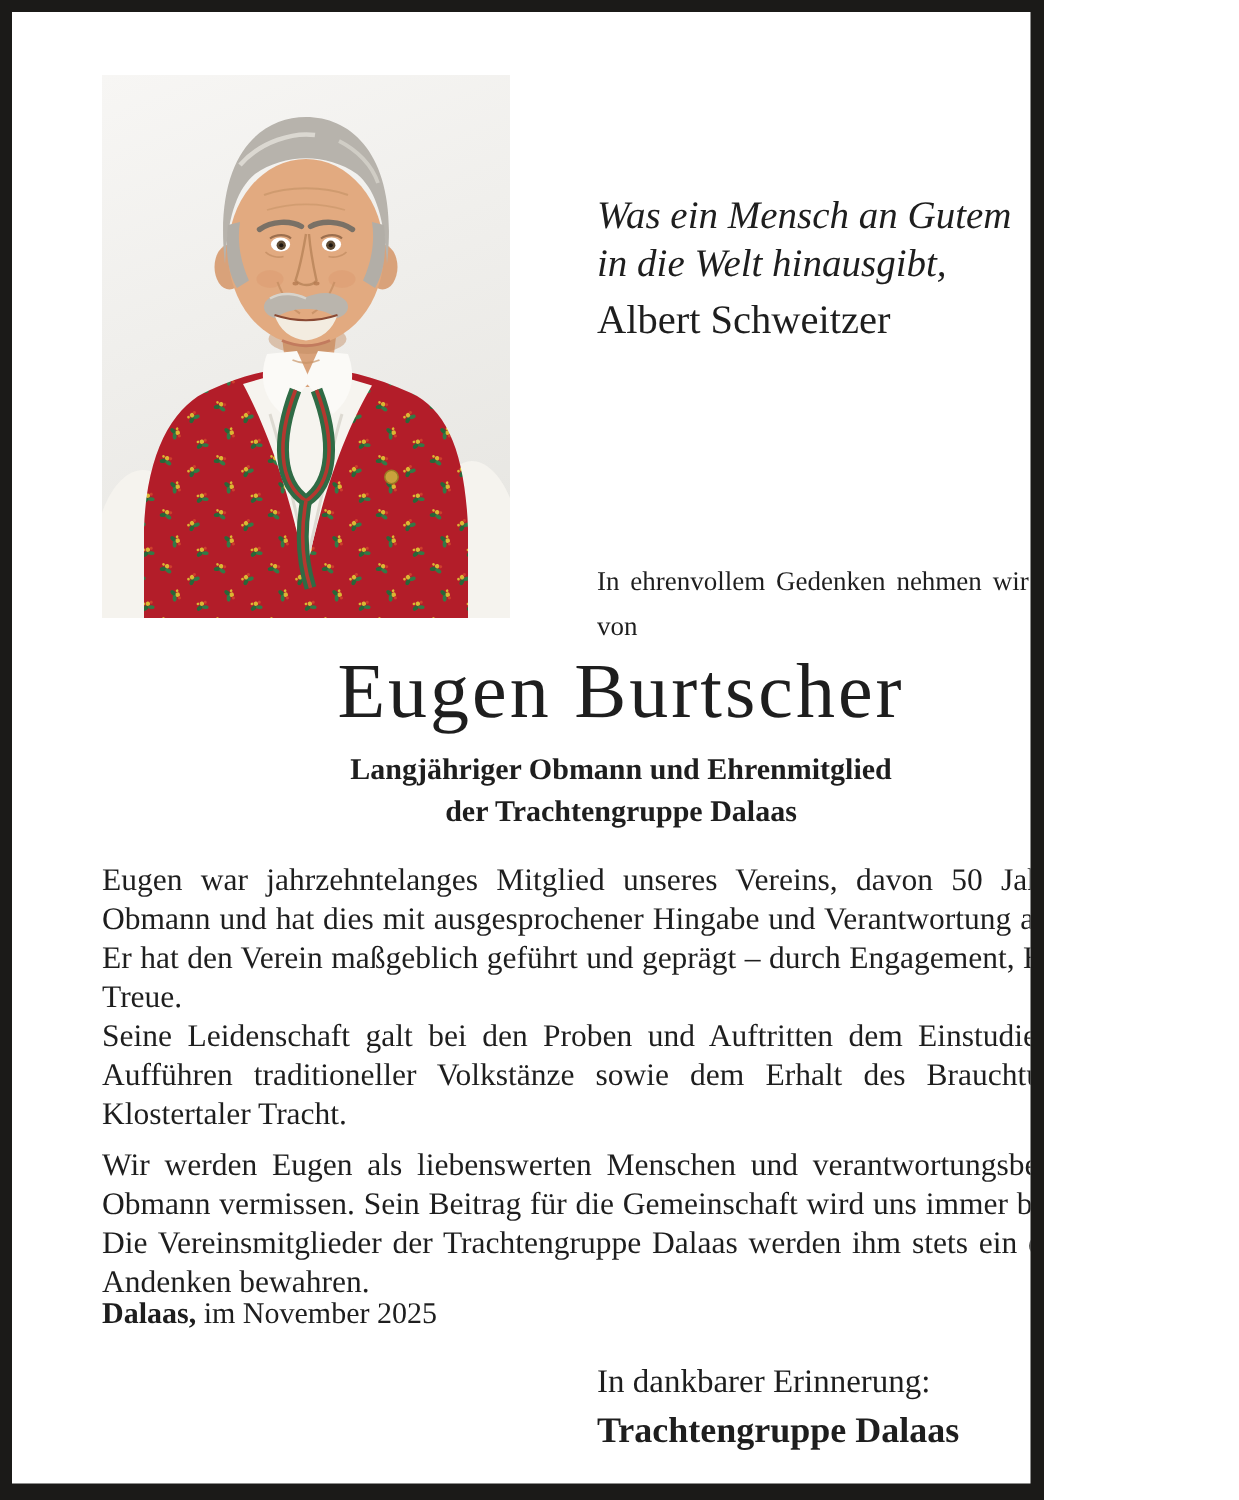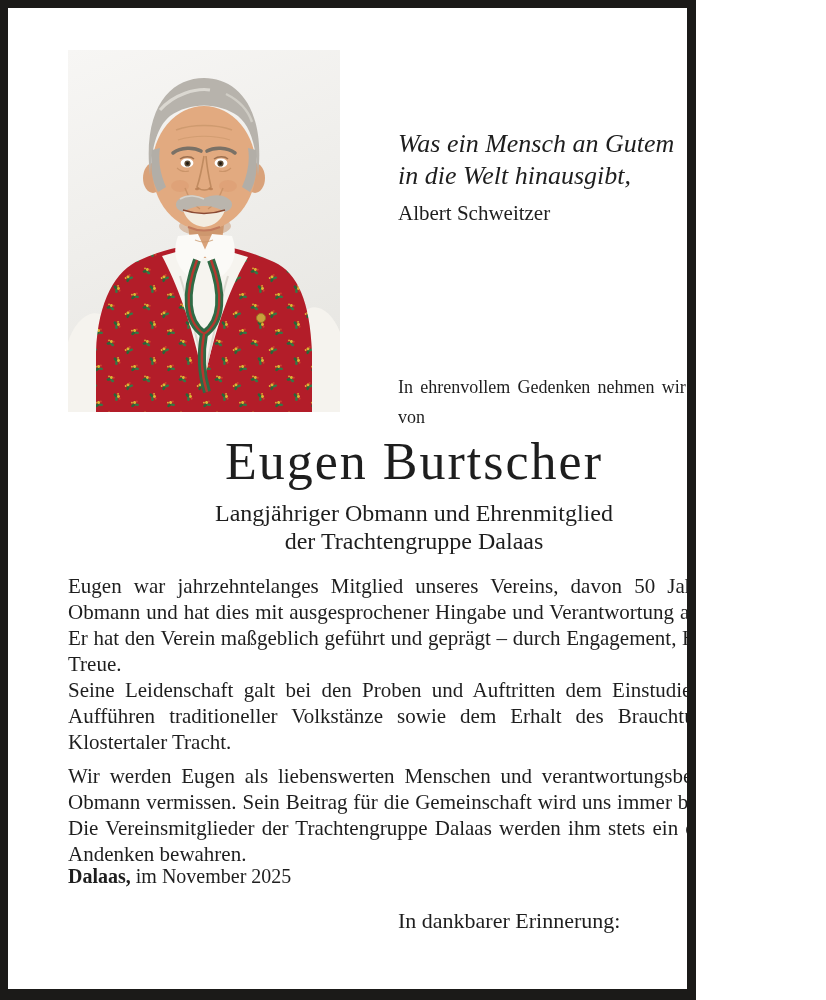--- a/index.html
+++ b/index.html
@@ -12,27 +12,27 @@
     border-width:8px 9px 11px 8px;
     font-family:"Liberation Serif","DejaVu Serif",serif;
     color:#1e1e1e;
     overflow:hidden;
   }
   .abs{position:absolute;}
   .photo{left:60px;top:42px;width:272px;height:362px;}
   .photo svg{display:block;width:272px;height:362px;}
 
   .quote{left:390px;top:120px;width:340px;font-style:italic;font-size:26px;line-height:32px;}
-  .quote-attr{font-style:normal;font-size:21px;line-height:24px;margin-top:9px;}
+  .quote-attr{font-style:normal;font-size:27px;line-height:24px;margin-top:9px;}
 
   .intro{left:390px;top:364px;width:362px;font-size:18px;line-height:30px;text-align:justify;}
 
   .titleblock{left:60px;top:424px;width:692px;text-align:center;}
   .deceased-name{font-size:52px;line-height:60px;letter-spacing:2px;font-weight:500;}
-  .role{font-size:24px;line-height:28px;font-weight:normal;}
+  .role{font-size:20px;line-height:28px;font-weight:bold;}
   .role.first{margin-top:7px;}
 
   .bodytext{left:60px;top:565px;width:692px;font-size:21px;line-height:26px;text-align:justify;}
   .bodytext p{margin:0;}
   .bodytext p.gap{margin-top:8px;}
 
   .placedate{left:60px;top:854px;font-size:20px;line-height:28px;}
   .placedate .place{font-weight:bold;}
 
   .closing{left:390px;top:899px;font-size:22px;line-height:27px;}
@@ -159,15 +159,16 @@
     <p class="gap">Wir werden Eugen als liebenswerten Menschen und verantwortungsbewussten Obmann vermissen. Sein Beitrag für die Gemeinschaft wird uns immer begleiten. Die Vereinsmitglieder der Trachtengruppe Dalaas werden ihm stets ein ehrendes Andenken bewahren.</p>
   </div>
 
   <div class="abs placedate">
     <span class="place">Dalaas,</span>
     <span>im November 2025</span>
   </div>
 
   <div class="abs closing">
     <div>In dankbarer Erinnerung:</div>
+    <div class="signature">Trachtengruppe Dalaas</div>
   </div>
 
 </div>
 
 </body></html>

